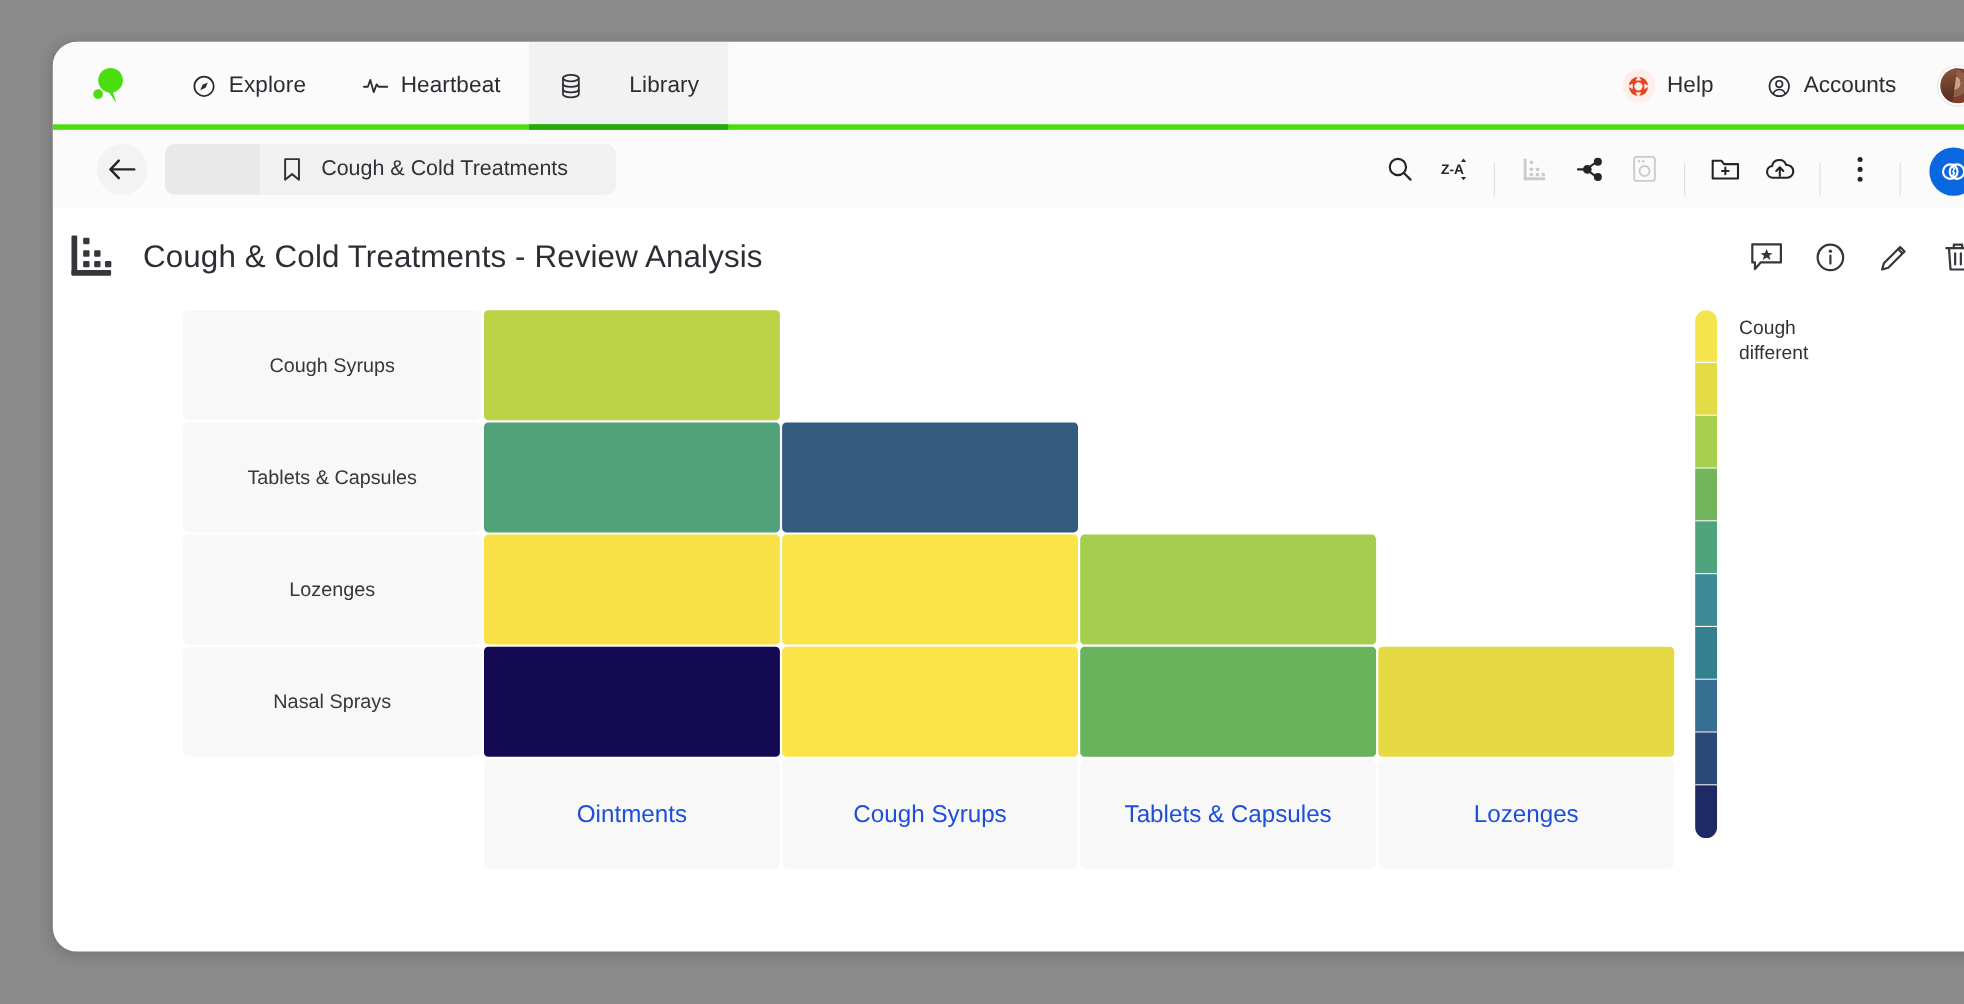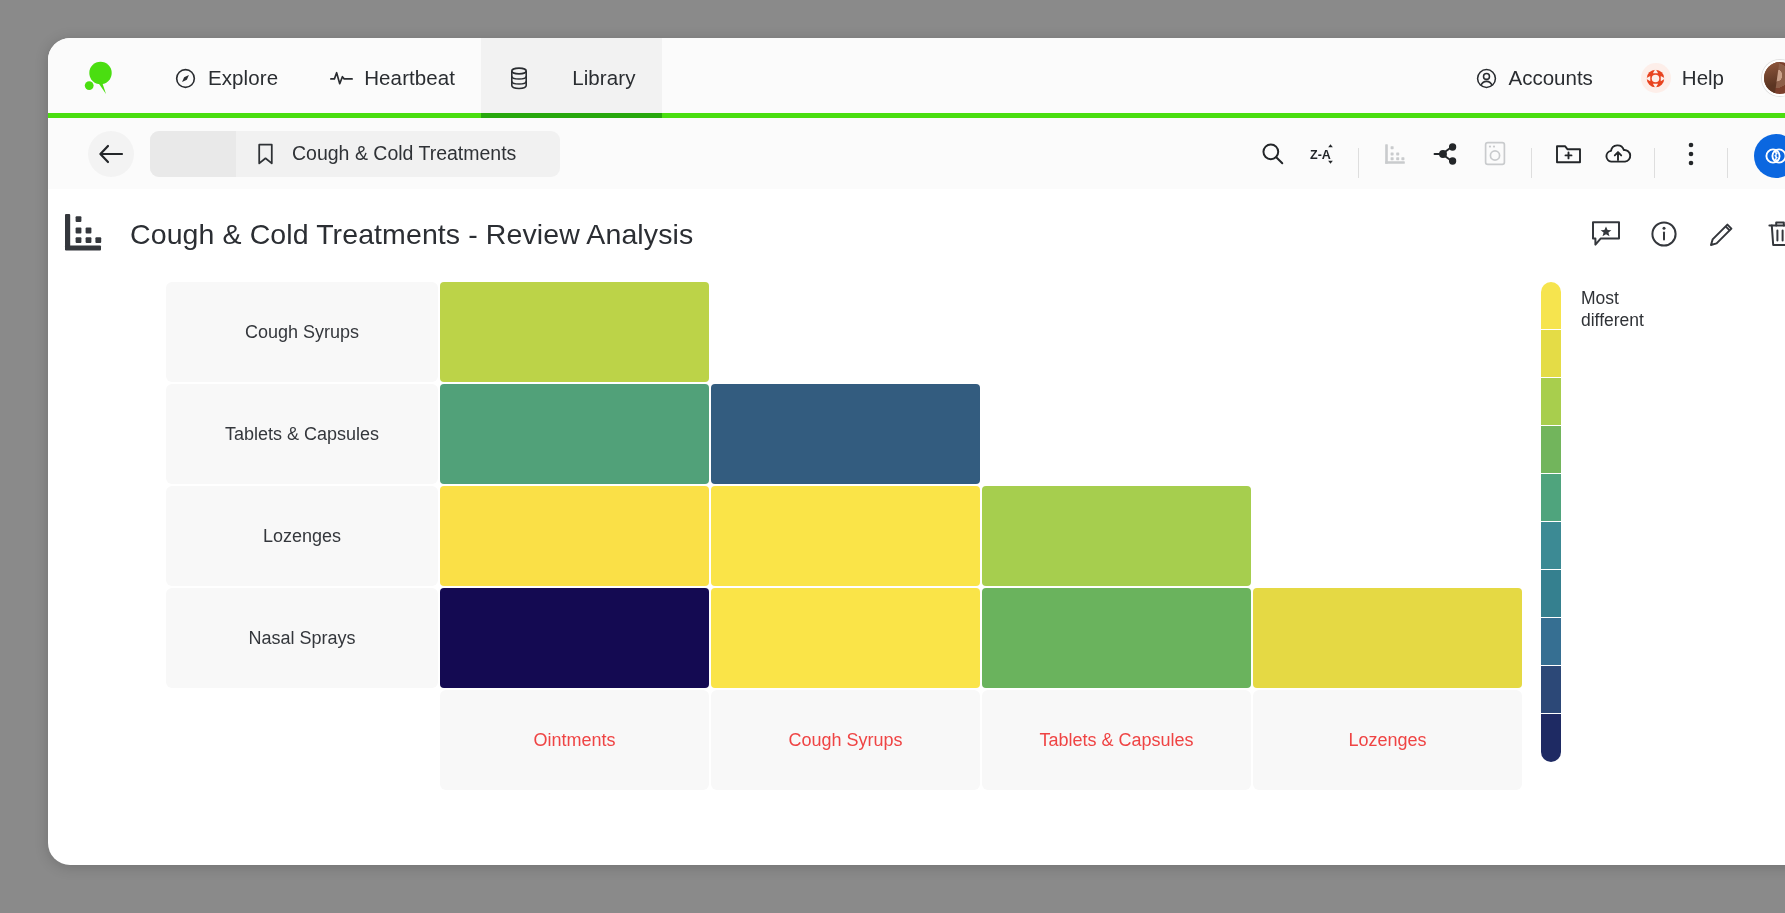--- a/index.html
+++ b/index.html
@@ -241,22 +241,22 @@
   .mx-cell.empty { background: transparent; cursor: default; }
   .mx-collabels { display: flex; margin-left: 274px; }
   .mx-collabel {
     width: 269px;
     height: 100px;
     background: #f8f8f8;
     border-radius: 6px;
     display: flex;
     align-items: center;
     justify-content: center;
-    font-size: 18px;
-    color: #ef4444;
+    font-size: 22px;
+    color: #1d4ed8;
     margin-right: 2px;
   }
 
   
   .legend {
     position: absolute;
     left: 1493px;
     top: 12px;
     display: flex;
     align-items: flex-start;
@@ -327,44 +327,44 @@
             <path d="M1.8 9.2 C1.8 10.8 5 12 9 12 C13 12 16.2 10.8 16.2 9.2"></path>
             <path d="M1.8 14.2 C1.8 15.8 5 17 9 17 C13 17 16.2 15.8 16.2 14.2"></path>
           </svg>
         </span>
         <span>Library</span>
       </div>
 
     </div>
 
     <div class="topnav-right">
-
-      <div class="nav-right-item">
-        <span class="nav-icon">
-          <svg width="23" height="23" viewBox="0 0 24 24" fill="none" stroke="#2a2d31" stroke-width="1.6">
-            <circle cx="12" cy="12" r="9.3"></circle>
-            <circle cx="12" cy="9.8" r="3.1"></circle>
-            <path d="M6.2 19.4 C7.2 16.4 9.3 15 12 15 C14.7 15 16.8 16.4 17.8 19.4"></path>
-          </svg>
-        </span>
-        <span>Accounts</span>
-      </div>
 
       <div class="nav-right-item">
         <span class="help-badge">
           <svg width="21" height="21" viewBox="0 0 24 24">
             <circle cx="12" cy="12" r="10" fill="#e8431f"></circle>
             <circle cx="12" cy="12" r="4.3" fill="#fdeee9"></circle>
             <path d="M12 0.8 L15 6 H9 Z" fill="#fdeee9"></path>
             <path d="M12 23.2 L9 18 H15 Z" fill="#fdeee9"></path>
             <path d="M0.8 12 L6 9 V15 Z" fill="#fdeee9"></path>
             <path d="M23.2 12 L18 15 V9 Z" fill="#fdeee9"></path>
           </svg>
         </span>
         <span>Help</span>
+      </div>
+
+      <div class="nav-right-item">
+        <span class="nav-icon">
+          <svg width="23" height="23" viewBox="0 0 24 24" fill="none" stroke="#2a2d31" stroke-width="1.6">
+            <circle cx="12" cy="12" r="9.3"></circle>
+            <circle cx="12" cy="9.8" r="3.1"></circle>
+            <path d="M6.2 19.4 C7.2 16.4 9.3 15 12 15 C14.7 15 16.8 16.4 17.8 19.4"></path>
+          </svg>
+        </span>
+        <span>Accounts</span>
       </div>
 
       <div class="avatar"></div>
     </div>
 
     <div class="topnav-accent"></div>
   </div>
 
   <div class="subbar">
 
@@ -567,18 +567,18 @@
           <div class="legend-seg" style="background: rgb(228, 220, 70);"></div>
           <div class="legend-seg" style="background: rgb(168, 206, 77);"></div>
           <div class="legend-seg" style="background: rgb(114, 181, 92);"></div>
           <div class="legend-seg" style="background: rgb(79, 164, 125);"></div>
           <div class="legend-seg" style="background: rgb(60, 138, 148);"></div>
           <div class="legend-seg" style="background: rgb(53, 128, 143);"></div>
           <div class="legend-seg" style="background: rgb(54, 111, 146);"></div>
           <div class="legend-seg" style="background: rgb(44, 72, 119);"></div>
           <div class="legend-seg" style="background: rgb(30, 42, 99);"></div>
         </div>
-      <div class="legend-label">Most different</div>
+      <div class="legend-label">Cough different</div>
     </div>
 
   </div>
 
 </div>
 
 </body></html>

